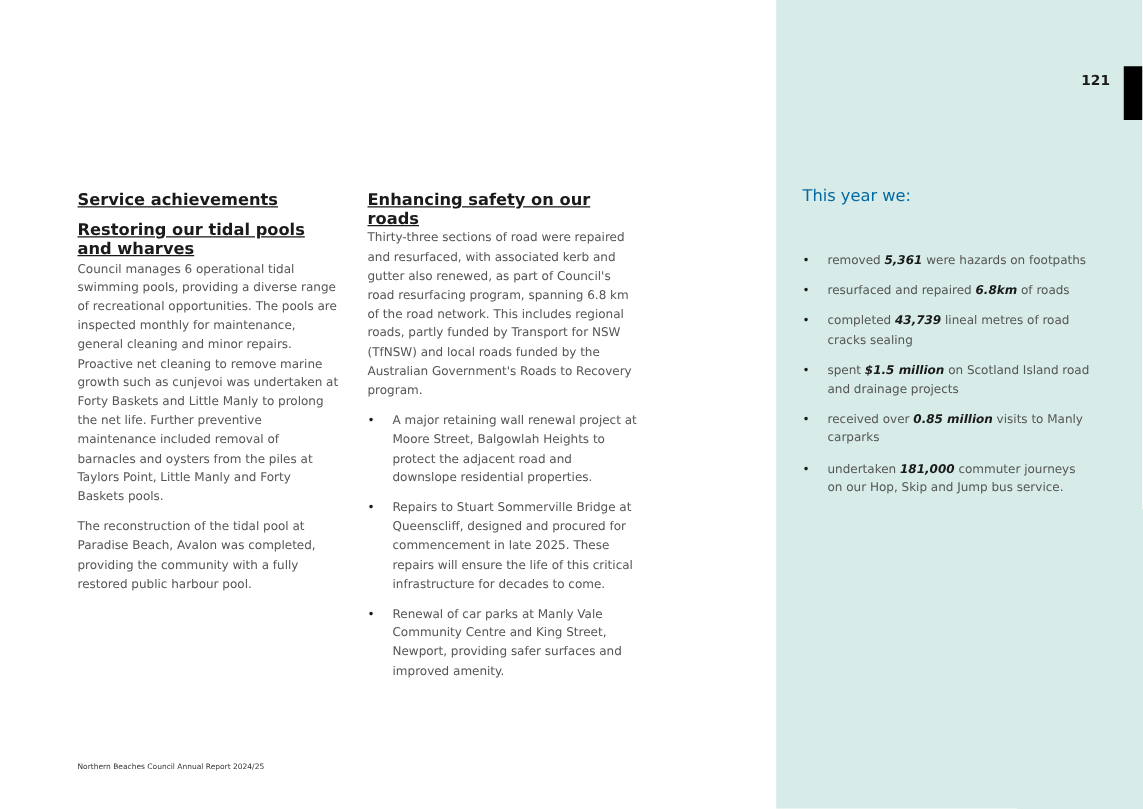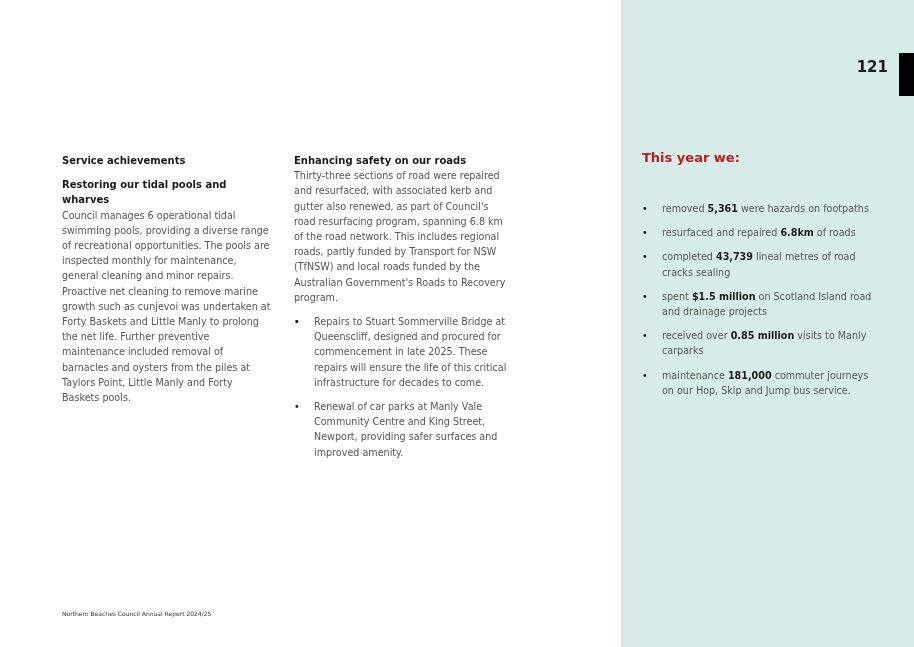--- a/index.html
+++ b/index.html
@@ -21,21 +21,21 @@
       width: 293px;
       height: 647px;
       background: #d7ece8;
     }
     .page-number {
       position: absolute;
       left: 852px;
       top: 58px;
       width: 36px;
       text-align: right;
-      font-size: 15px;
+      font-size: 11px;
       font-weight: bold;
       color: #1a1a1a;
     }
     .page-tab {
       position: absolute;
       left: 899px;
       top: 53px;
       width: 15px;
       height: 43px;
       background: #000000;
@@ -44,21 +44,22 @@
       position: absolute;
       font-size: 9.6px;
       line-height: 15.2px;
       color: #555555;
     }
     .col-1 { left: 62px; top: 153px; width: 210px; }
     .col-2 { left: 294px; top: 153px; width: 216px; }
     .heading {
       font-weight: bold;
       color: #1a1a1a;
-      font-size: 10px;
+      font-size: 13px;
+      text-decoration: underline;
     }
     .section-title { margin-bottom: 9px; }
     p { margin: 0 0 9px 0; }
     ul.bullets {
       list-style: none;
       margin: 0;
       padding: 0;
     }
     ul.bullets li {
       position: relative;
@@ -69,62 +70,64 @@
       position: absolute;
       left: 0;
       top: 0;
       color: #1a1a1a;
     }
     .panel-title {
       position: absolute;
       left: 642px;
       top: 150px;
       font-size: 13px;
-      font-weight: bold;
-      color: #b91c1c;
+      font-weight: normal;
+      color: #0369a1;
     }
     .stats {
       position: absolute;
       left: 642px;
       top: 201px;
       width: 230px;
       font-size: 9.6px;
       line-height: 15.2px;
       color: #555555;
     }
     .stats li { margin-bottom: 9.6px; }
-    .stats b { color: #1a1a1a; }
+    .stats b { color: #1a1a1a; font-style: italic; }
     .footer {
       position: absolute;
       left: 62px;
       top: 610px;
       font-size: 6px;
       color: #333333;
     }
   </style>
 </head>
 <body>
 
 <div class="side-panel"></div>
 
 <div class="page-number">121</div>
 <div class="page-tab"></div>
 
 <div class="col col-1">
   <div class="heading section-title">Service achievements</div>
   <div class="heading">Restoring our tidal pools and wharves</div>
   <p>Council manages 6 operational tidal swimming pools, providing a diverse range of recreational opportunities. The pools are inspected monthly for maintenance, general cleaning and minor repairs. Proactive net cleaning to remove marine growth such as cunjevoi was undertaken at Forty Baskets and Little Manly to prolong the net life. Further preventive maintenance included removal of barnacles and oysters from the piles at Taylors Point, Little Manly and Forty Baskets pools.</p>
+  <p>The reconstruction of the tidal pool at Paradise Beach, Avalon was completed, providing the community with a fully restored public harbour pool.</p>
 </div>
 
 <div class="col col-2">
   <div class="heading">Enhancing safety on our roads</div>
   <p>Thirty-three sections of road were repaired and resurfaced, with associated kerb and gutter also renewed, as part of Council's road resurfacing program, spanning 6.8 km of the road network. This includes regional roads, partly funded by Transport for NSW (TfNSW) and local roads funded by the Australian Government's Roads to Recovery program.</p>
   <ul class="bullets">
     <li>
       <span class="dot">•</span>
+      <span>A major retaining wall renewal project at Moore Street, Balgowlah Heights to protect the adjacent road and downslope residential properties.</span>
     </li>
     <li>
       <span class="dot">•</span>
       <span>Repairs to Stuart Sommerville Bridge at Queenscliff, designed and procured for commencement in late 2025. These repairs will ensure the life of this critical infrastructure for decades to come.</span>
     </li>
     <li>
       <span class="dot">•</span>
       <span>Renewal of car parks at Manly Vale Community Centre and King Street, Newport, providing safer surfaces and improved amenity.</span>
     </li>
   </ul>
@@ -147,17 +150,17 @@
   <li>
     <span class="dot">•</span>
     <span>spent </span><b>$1.5 million</b><span> on Scotland Island road and drainage projects</span>
   </li>
   <li>
     <span class="dot">•</span>
     <span>received over </span><b>0.85 million</b><span> visits to Manly carparks</span>
   </li>
   <li>
     <span class="dot">•</span>
-    <span>maintenance </span><b>181,000</b><span> commuter journeys on our Hop, Skip and Jump bus service.</span>
+    <span>undertaken </span><b>181,000</b><span> commuter journeys on our Hop, Skip and Jump bus service.</span>
   </li>
 </ul>
 
 <div class="footer">Northern Beaches Council Annual Report 2024/25</div>
 
 </body></html>

